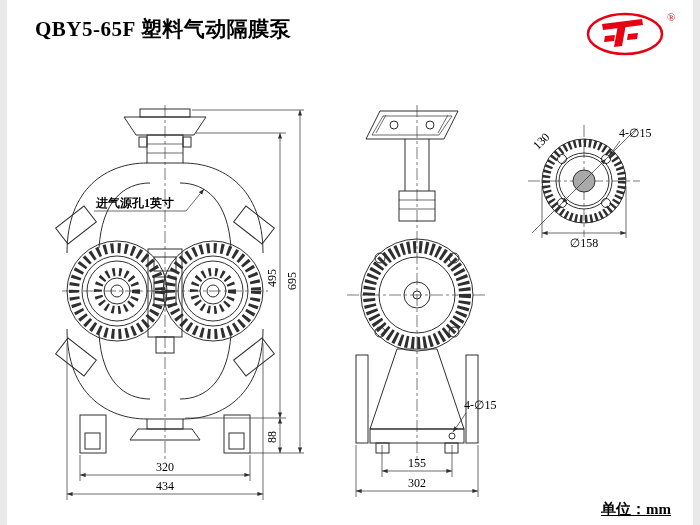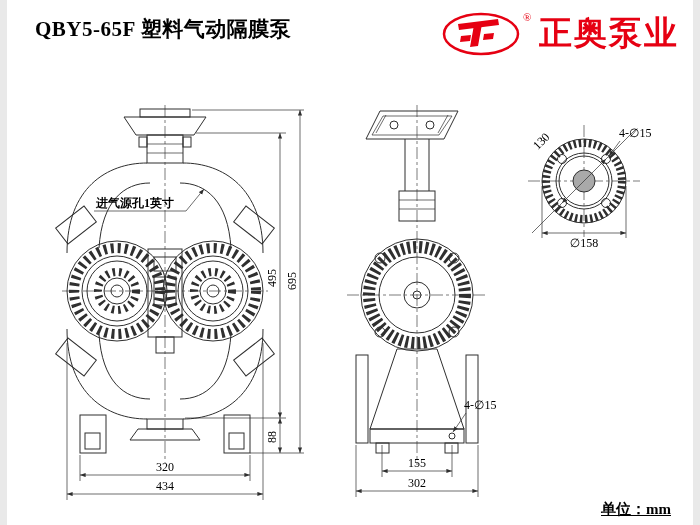--- a/index.html
+++ b/index.html
@@ -31,21 +31,20 @@
 
   <div class="logo">
     <svg width="94" height="52" viewBox="0 0 94 52">
       <ellipse cx="40" cy="27" rx="37" ry="20" fill="none" stroke="#e60012" stroke-width="2.5"></ellipse>
       <path class="red" d="M17,17 L57,12 L58,18 L18,23 Z"></path>
       <path class="red" d="M33,18 L41,17 L37,39 L29,40 Z"></path>
       <path class="red" d="M20,29 L30,28 L29,34 L19,35 Z"></path>
       <path class="red" d="M43,27 L53,26 L52,32 L42,33 Z"></path>
       <text x="82" y="14" font-size="11" fill="#e60012">®</text>
     </svg>
-    <span class="brand">正奥泵业</span>
   </div>
 
   <svg class="view" style="left:45px; top:103px;" width="260" height="410" viewBox="0 0 260 410">
     <defs>
       <marker id="fvA" markerWidth="9" markerHeight="8" refX="8" refY="3" orient="auto-start-reverse">
         <path d="M0,0 L8,3 L0,6 Z" fill="#2f2f2f"></path>
       </marker>
     </defs>
 
     <g>

